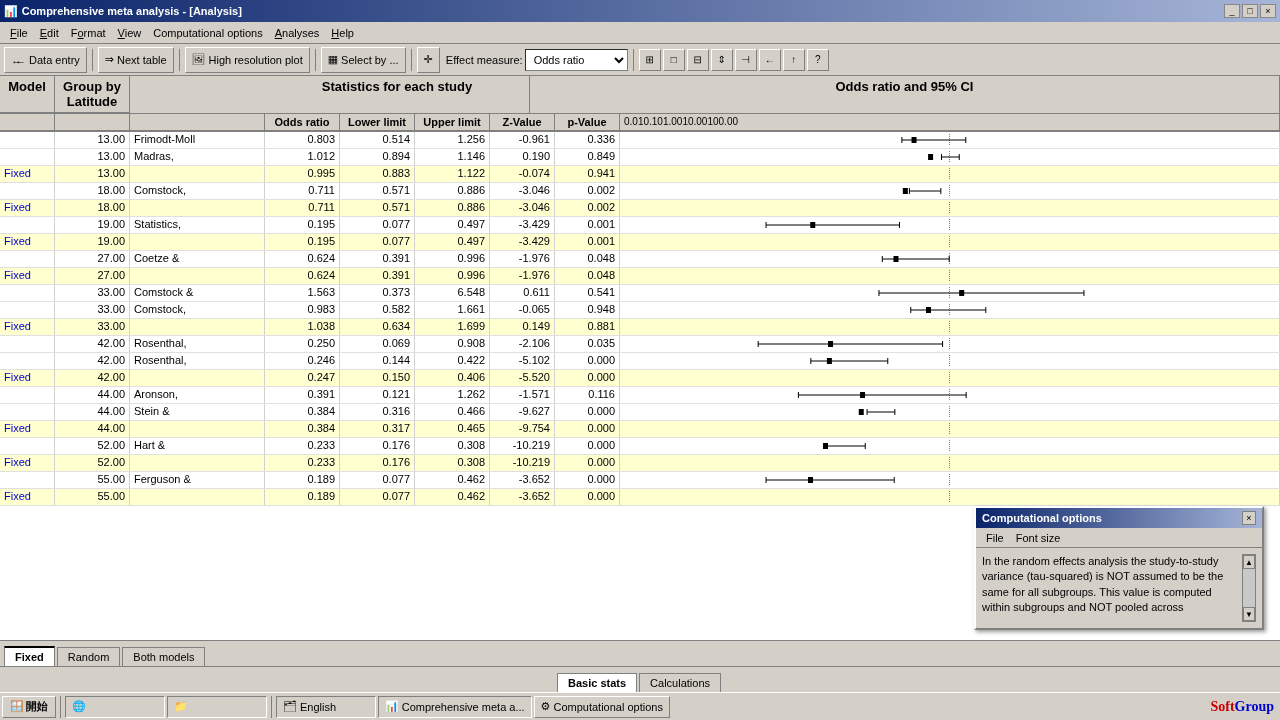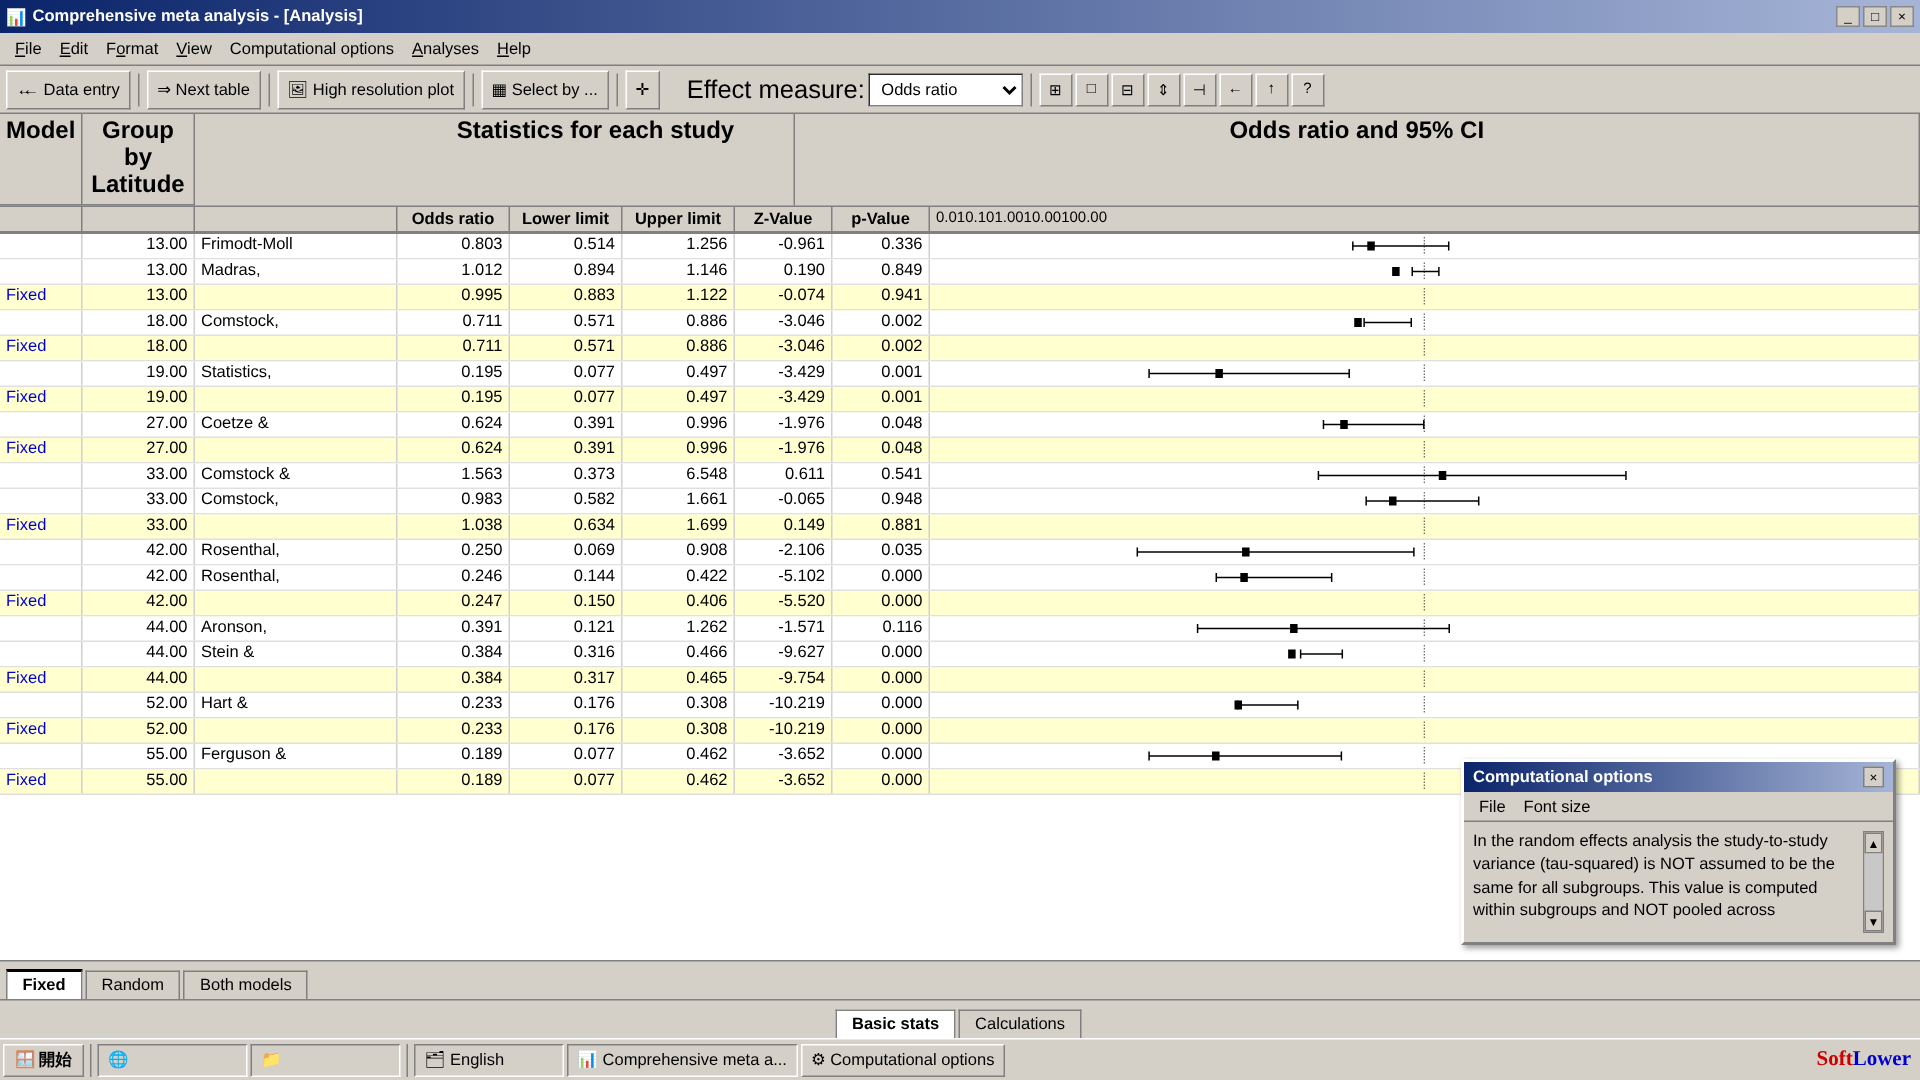--- a/index.html
+++ b/index.html
@@ -56,21 +56,21 @@
       border: 1px solid #808080;
       border-top-color: #ffffff;
       border-left-color: #ffffff;
       font-size: 11px;
       cursor: pointer;
       display: flex;
       align-items: center;
       gap: 3px;
     }
     #toolbar .separator { width: 1px; height: 22px; background: #808080; margin: 0 3px; }
-    #toolbar .effect-label { font-size: 17px; margin-left: 16px; }
+    #toolbar .effect-label { font-size: 11px; margin-left: 4px; }
     #toolbar .effect-dropdown {
       height: 22px; padding: 0 4px; background: white; border: 1px inset #808080; font-size: 11px; min-width: 100px;
     }
     #toolbar .icon-btn {
       width: 22px; height: 22px;
       background: #d4d0c8;
       border: 1px solid #808080;
       border-top-color: #ffffff;
       border-left-color: #ffffff;
       font-size: 10px;
@@ -81,21 +81,21 @@
     
     #main-content {
       display: flex;
       flex-direction: column;
       height: calc(720px - 22px - 22px - 32px - 26px - 26px - 28px);
       background: white;
       overflow: hidden;
     }
     .th {
       padding: 3px 4px;
-      font-size: 16px;
+      font-size: 13px;
       font-weight: bold;
       border-right: 1px solid #808080;
       text-align: center;
       border-bottom: 1px solid #808080;
     }
     .sh { padding: 2px 4px; font-size: 11px; font-weight: bold; text-align: center; border-right: 1px solid #808080; }
     .table-row {
       display: grid;
       grid-template-columns: 55px 75px 135px 75px 75px 75px 65px 65px 1fr;
       border-bottom: 1px solid #e0e0e0;
@@ -824,15 +824,15 @@
   </button>
   <button class="taskbar-btn">
     <span>📊</span>
     <span>Comprehensive meta a...</span>
   </button>
   <button class="taskbar-btn" style="border-top-color:#ffffff; border-left-color:#ffffff; border-right-color:#808080; border-bottom-color:#808080;">
     <span>⚙</span>
     <span>Computational options</span>
   </button>
   <div class="taskbar-tray">
-    <span style="font-size:14px; font-weight:bold; font-family:serif;"><span style="color:#cc0000;">Soft</span><span style="color:#0000cc;">Lower</span></span>
+    <span style="font-size:14px; font-weight:bold; font-family:serif;"><span style="color:#cc0000;">Soft</span><span style="color:#0000cc;">Group</span></span>
   </div>
 </div>
 
 </body></html>

